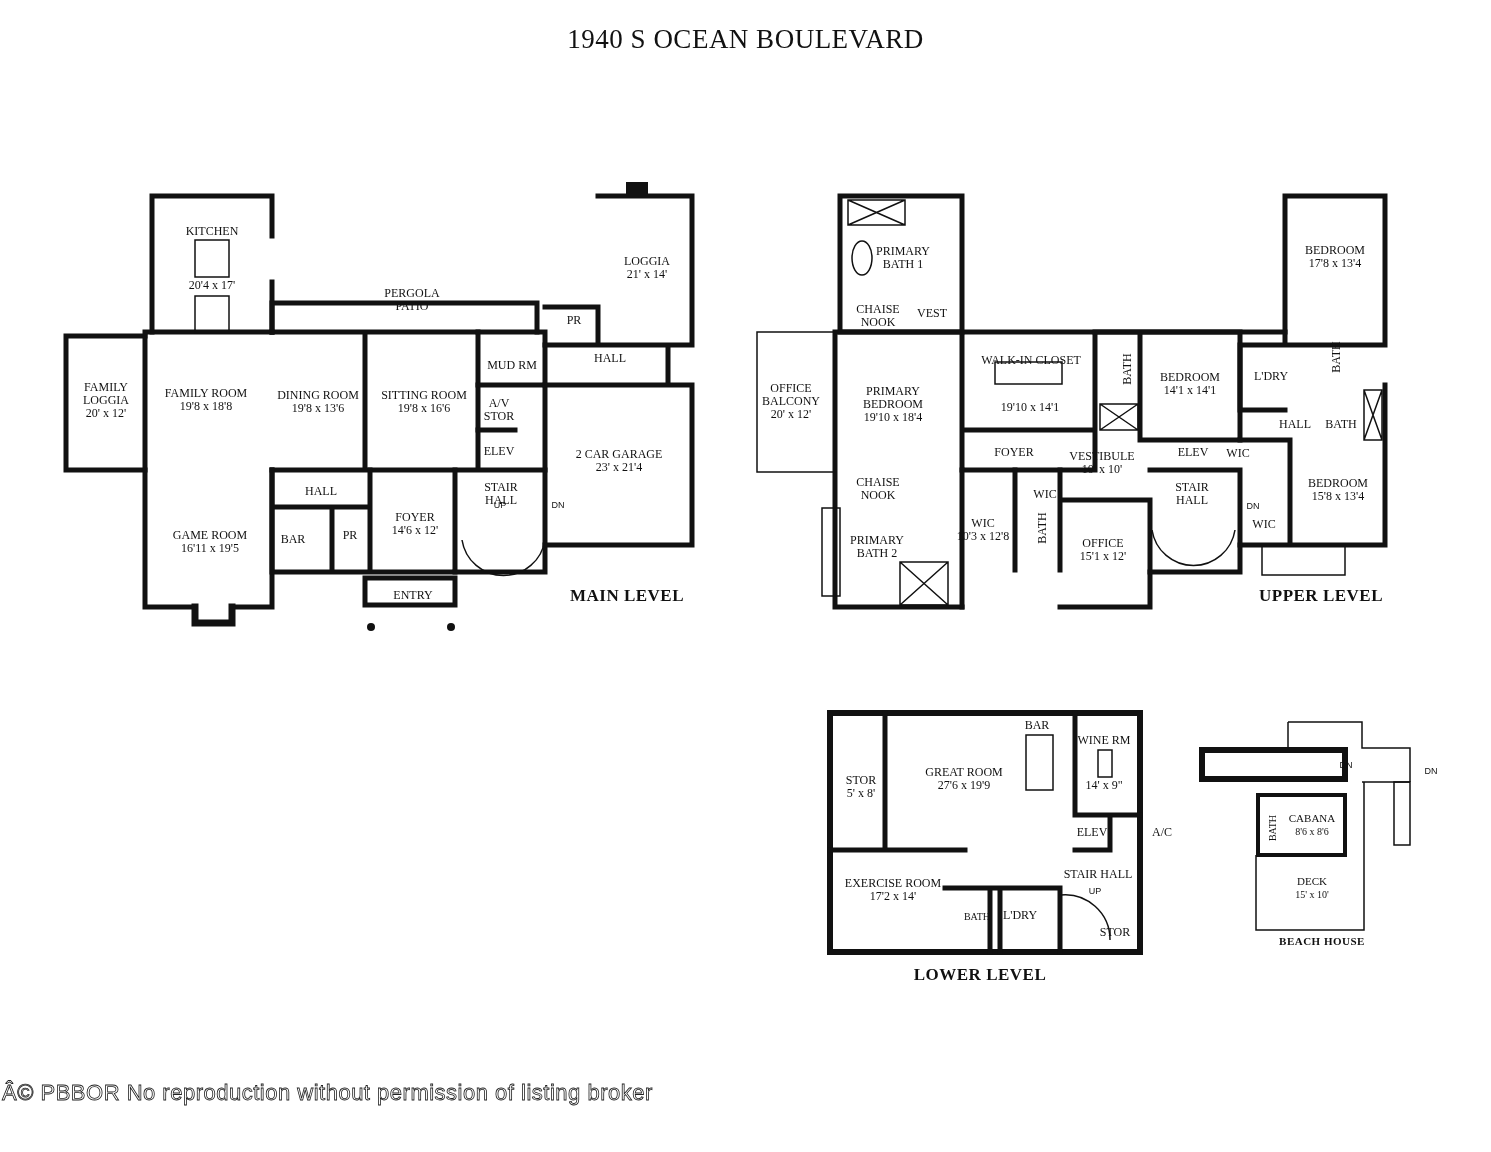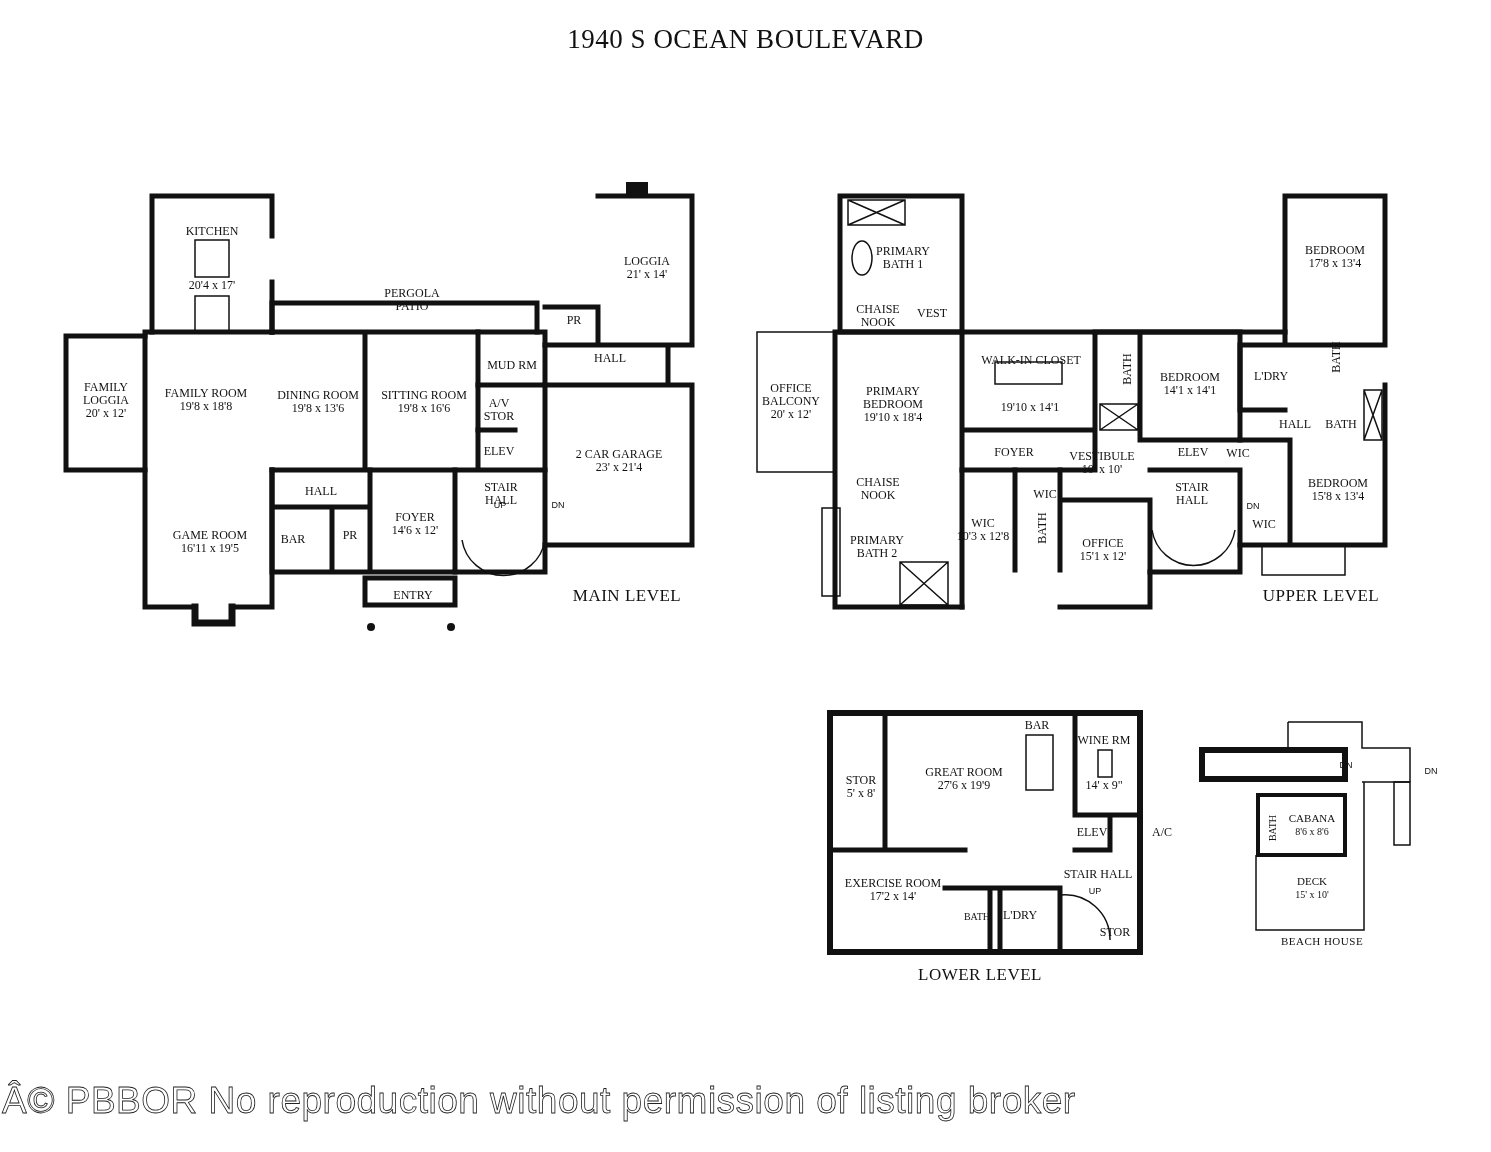--- a/index.html
+++ b/index.html
@@ -1,24 +1,24 @@
 <!DOCTYPE html>
 <html><head>
 <meta charset="utf-8">
 <style>
   html, body { margin:0; padding:0; background:#ffffff; }
   body { width:1491px; height:1152px; position:relative; overflow:hidden; font-family:"Liberation Serif", serif; color:#111; }
   .title { position:absolute; left:0; width:1491px; top:24px; text-align:center; font-size:27px; letter-spacing:0.5px; }
   svg.plan { position:absolute; left:0; top:0; width:1491px; height:1152px; }
   .lbl { position:absolute; text-align:center; font-size:12px; line-height:13px; white-space:nowrap; transform:translate(-50%,-50%); }
   .lbl .dim { display:block; font-size:12px; }
-  .level { position:absolute; font-size:17px; letter-spacing:0.5px; transform:translate(-50%,-50%); white-space:nowrap; }
+  .level { position:absolute; font-size:17px; letter-spacing:0.5px; transform:translate(-50%,-50%); white-space:nowrap;font-weight:bold; }
   .tiny { position:absolute; font-size:9px; transform:translate(-50%,-50%); font-family:"Liberation Sans", sans-serif;margin-left:28px; }
   .vert { writing-mode:vertical-rl; transform:translate(-50%,-50%) rotate(180deg); }
-  .wm { position:absolute; left:2px; top:1080px; font-family:"Liberation Sans", sans-serif; font-size:37px; color:#fff; -webkit-text-stroke:0.8px #222; white-space:nowrap; letter-spacing:0.5px; }
+  .wm { position:absolute; left:2px; top:1080px; font-family:"Liberation Sans", sans-serif; font-size:22px; color:#fff; -webkit-text-stroke:0.8px #222; white-space:nowrap; letter-spacing:0.5px; }
   .notice { position:absolute; left:296px; top:1086px; width:880px; font-size:12.5px; line-height:15px; text-align:left; }
   .notice span { display:block; }
   .notice .l2 { padding-left:44px; }
 </style>
 </head>
 <body>
 
 <div class="title">1940 S OCEAN BOULEVARD</div>
 
 <svg class="plan" viewBox="0 0 1491 1152">

